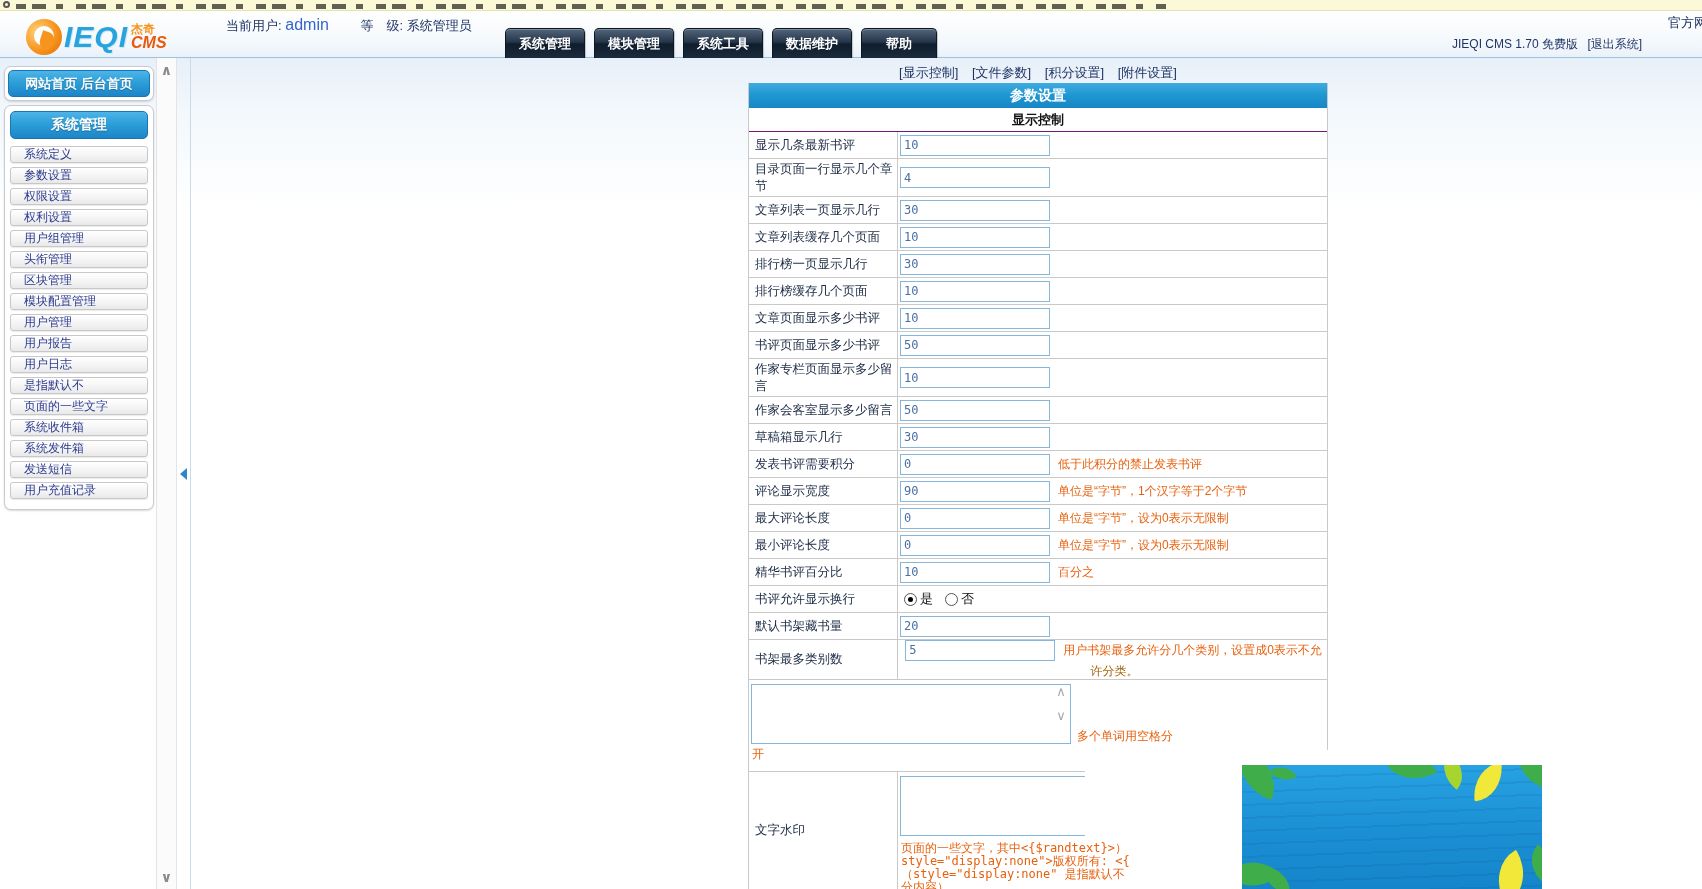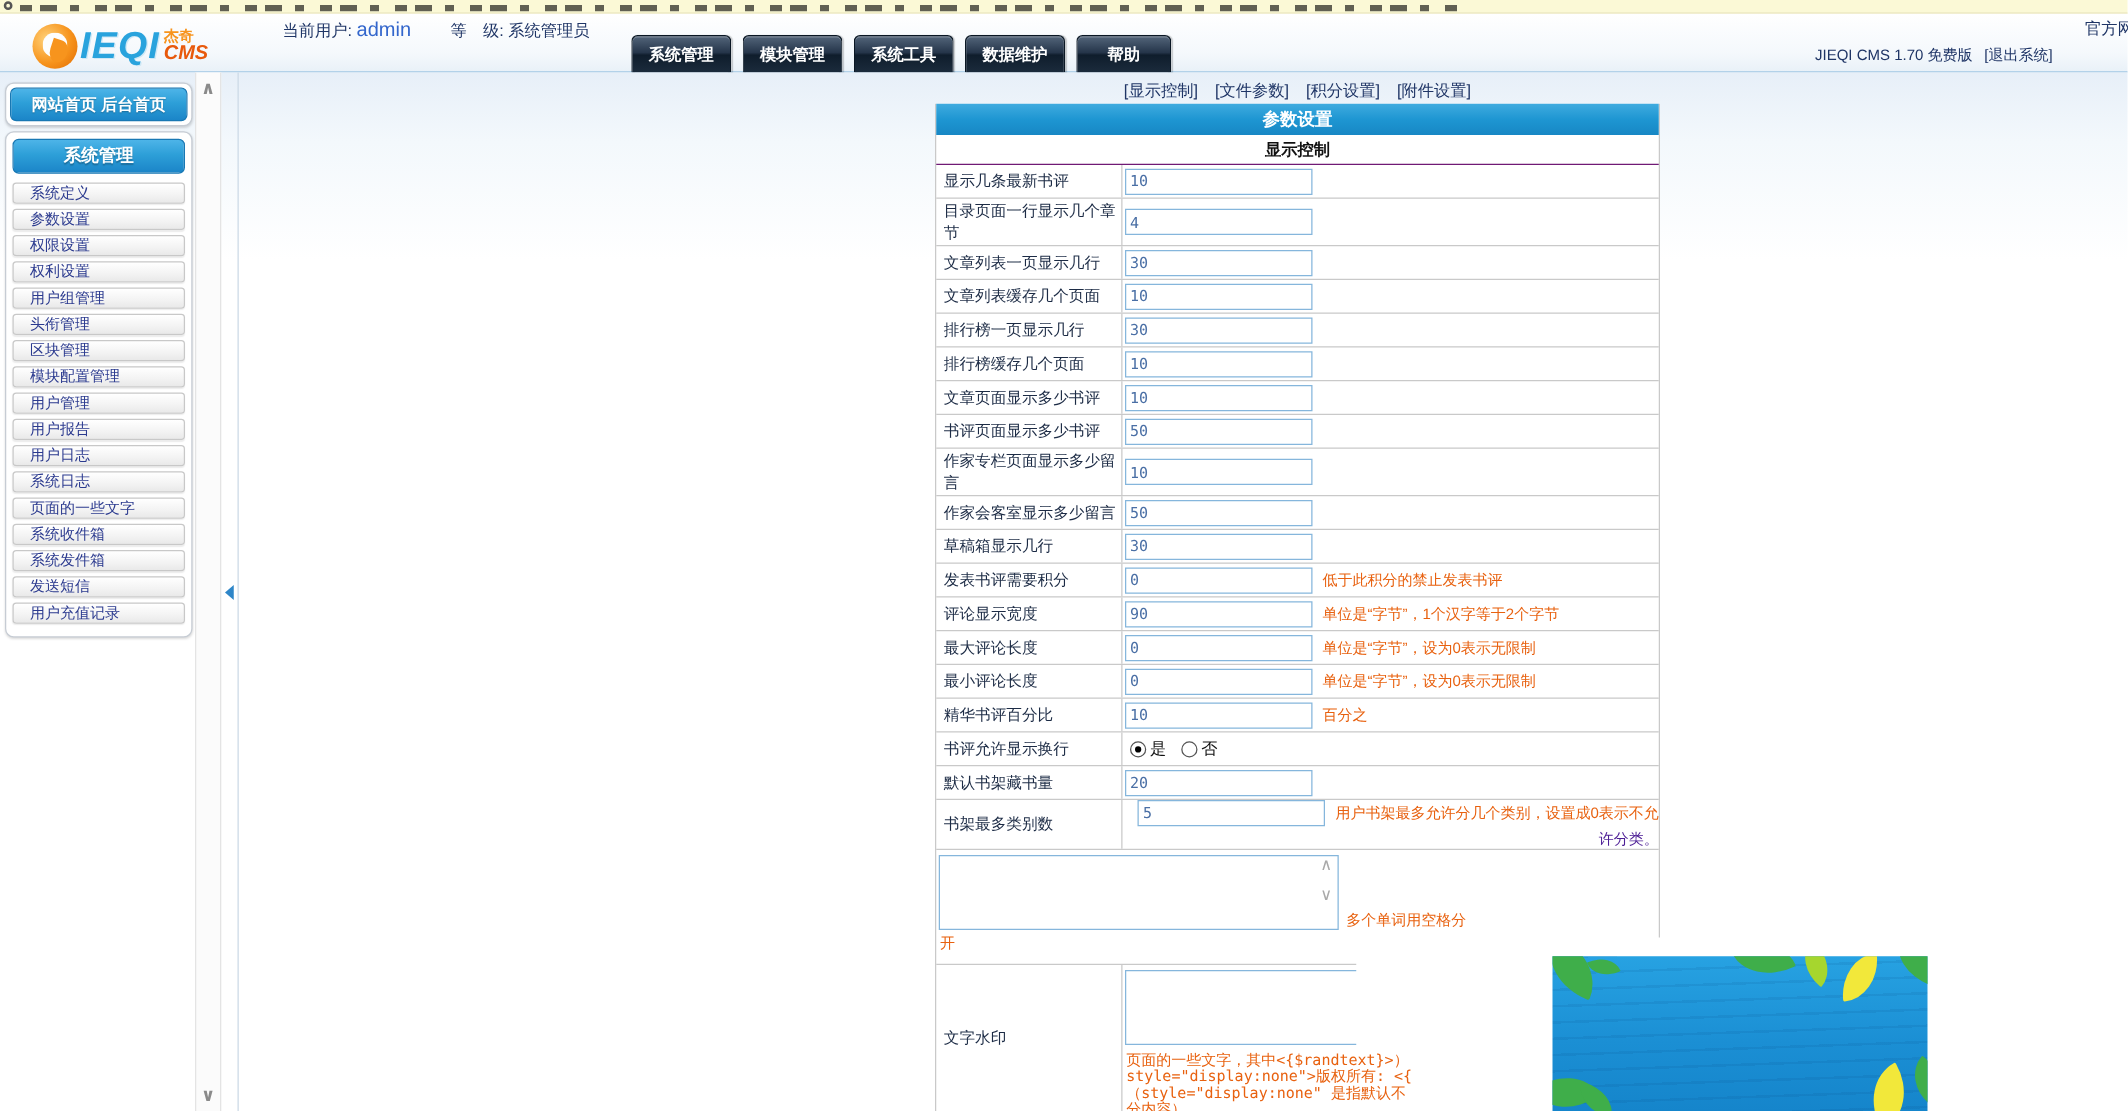--- a/index.html
+++ b/index.html
@@ -95,25 +95,25 @@
   .title-bar { height:25px; background:linear-gradient(180deg,#3fabdf 0%,#1e96d2 50%,#1787c4 100%);
             color:#fff; font-size:14px; font-weight:bold; display:flex; align-items:center; justify-content:center; }
   .sec-row { height:24px; border-bottom:1px solid #701a75; display:flex; align-items:center;
             justify-content:center; font-size:13px; font-weight:bold; color:#111; }
   .trow { display:flex; border-bottom:1px solid #c9c9c9; height:27px; }
   .trow.h38 { height:38px; } .trow.h40 { height:40px; } .trow.h92 { height:92px; }
   .trow.h117 { height:117px; border-bottom:none; }
   .tlabel { width:149px; border-right:1px solid #c9c9c9; padding:2px 4px 2px 6px;
             font-size:12.5px; color:#1c2b45; display:flex; align-items:center; line-height:1.3; }
   .tvalue { flex:1; display:flex; align-items:center; padding-left:2px; position:relative; }
-  .tvalue.col { flex-direction:column; align-items:flex-end; justify-content:center; }
+  .tvalue.col { flex-direction:column; align-items:center; justify-content:center; }
   .tinput { width:150px; height:21px; border:1px solid #85b6dc; background:#fff;
             font-family:"DejaVu Sans Mono",monospace; font-size:12px; color:#4a6fa5; padding:0 3px; }
   .thint { margin-left:8px; font-size:12px; color:#e8610f; white-space:nowrap; }
-  .thint2 { font-size:12px; color:#4c1d95; margin:2px 0 0 2px; }
+  .thint2 { font-size:12px; color:#a16207; margin:2px 0 0 2px; }
   .radio { display:inline-block; width:13px; height:13px; border:1px solid #555; border-radius:50%;
            background:#fff; position:relative; margin:0 3px 0 4px; vertical-align:-2px; }
   .radio.checked:after { content:""; position:absolute; left:3px; top:3px; width:5px; height:5px;
            border-radius:50%; background:#000; }
   .rlabel { font-size:13px; color:#111; margin-right:8px; }
   .tarea { position:absolute; left:2px; top:4px; width:320px; height:60px;
            border:1px solid #85b6dc; background:#fff; resize:none;
            font-family:"DejaVu Sans Mono",monospace; font-size:12px; color:#4a6fa5; }
   .tarea.t2 { height:60px; }
   .fake-scroll { position:absolute; left:304px; top:6px; width:16px; height:56px; text-align:center; }
@@ -194,21 +194,21 @@
   <div class="side-item">参数设置</div>
   <div class="side-item">权限设置</div>
   <div class="side-item">权利设置</div>
   <div class="side-item">用户组管理</div>
   <div class="side-item">头衔管理</div>
   <div class="side-item">区块管理</div>
   <div class="side-item">模块配置管理</div>
   <div class="side-item">用户管理</div>
   <div class="side-item">用户报告</div>
   <div class="side-item">用户日志</div>
-  <div class="side-item">系统日志</div>
+  <div class="side-item">是指默认不</div>
   <div class="side-item">页面的一些文字</div>
   <div class="side-item">系统收件箱</div>
   <div class="side-item">系统发件箱</div>
   <div class="side-item">发送短信</div>
   <div class="side-item">用户充值记录</div>
 </div>
 
 <div class="scrollbar">
   <div class="scroll-up">∧</div>
   <div class="scroll-down">∨</div>

